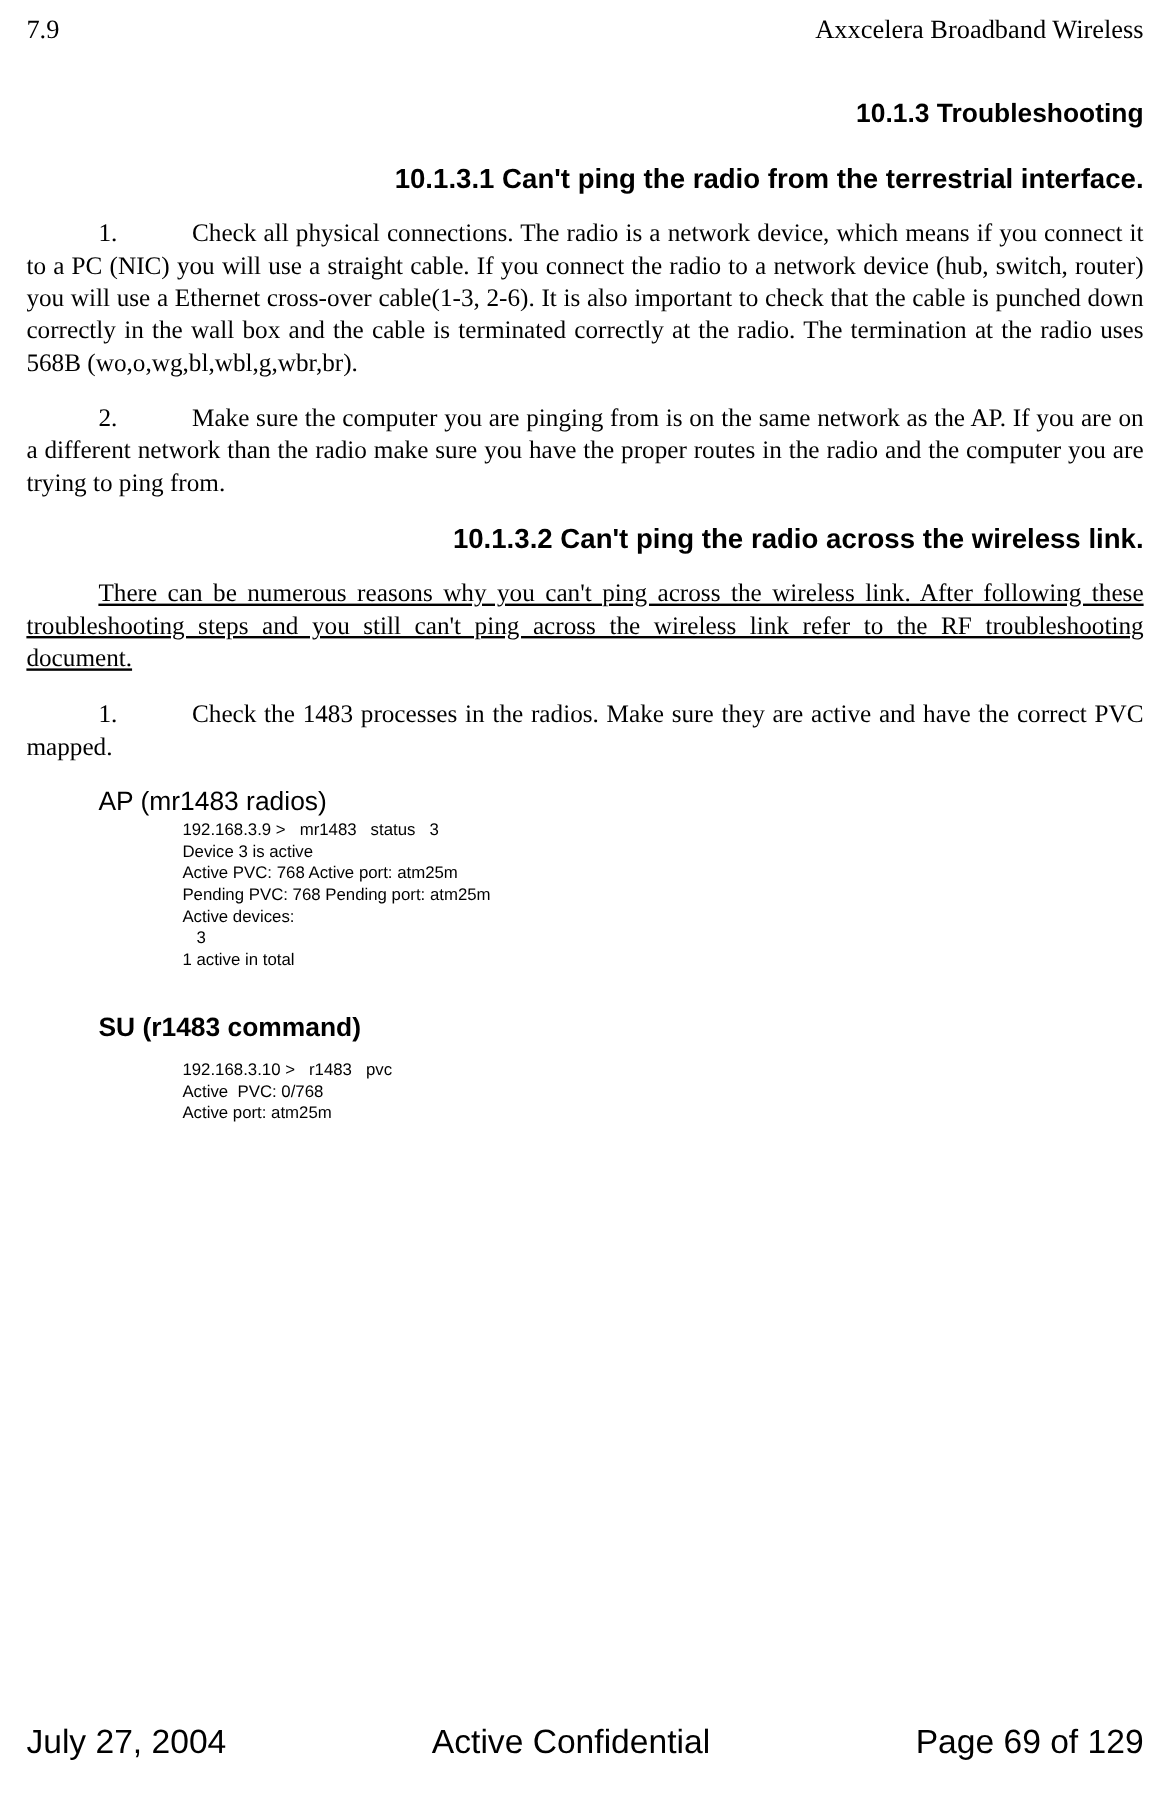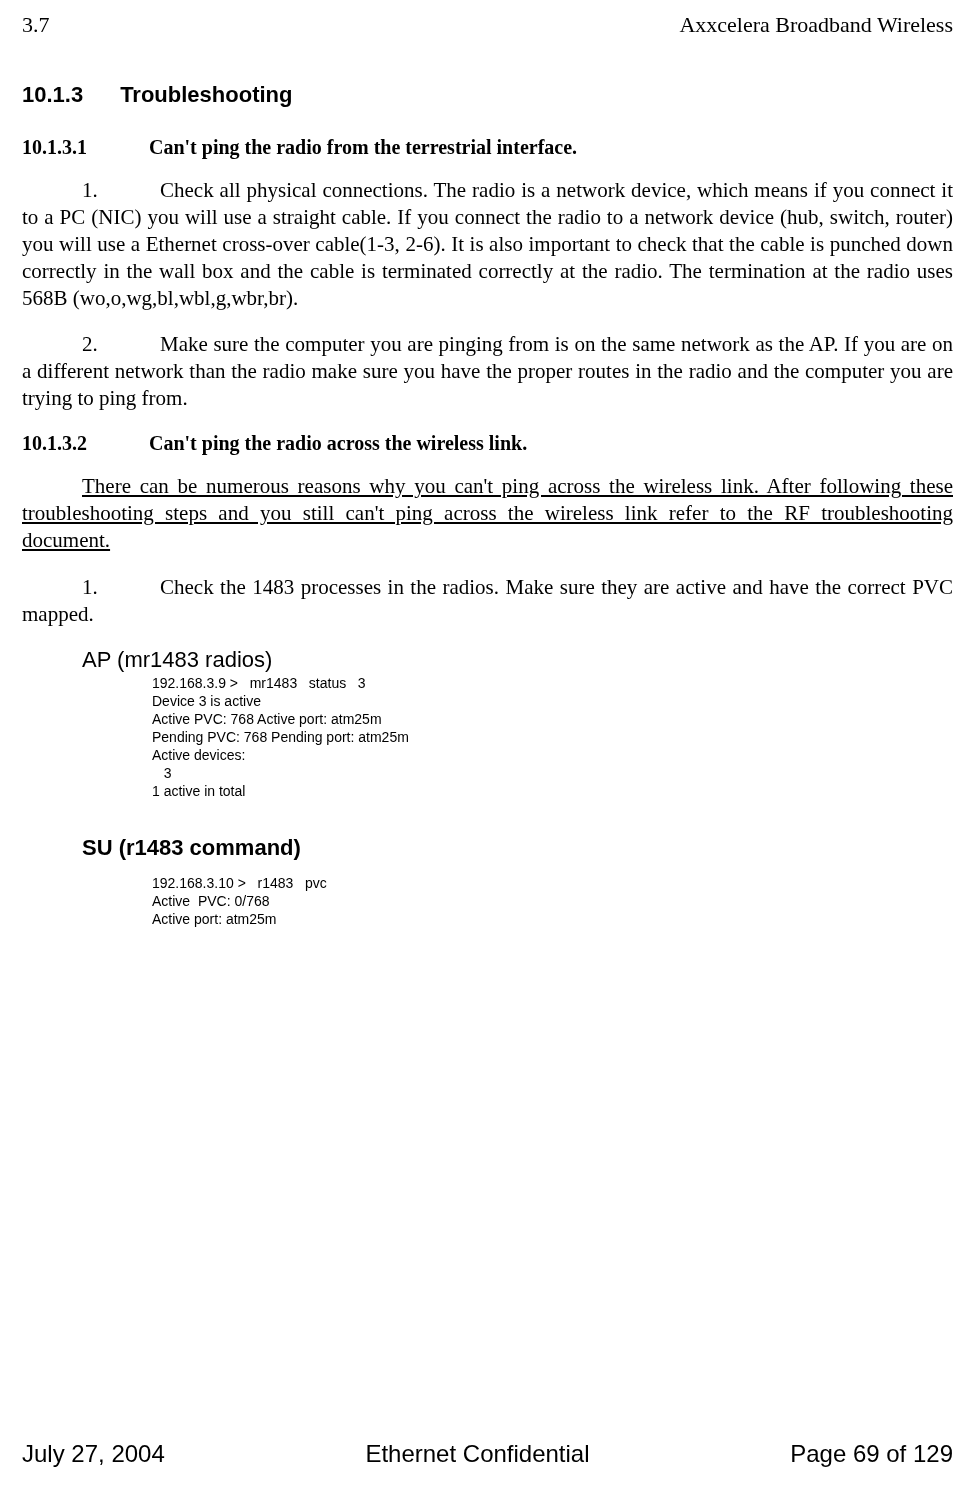--- a/index.html
+++ b/index.html
@@ -23,30 +23,32 @@
       margin-bottom: 44px;
     }
     .header-left { text-align: left; }
     .header-center { text-align: center; }
     .header-right { text-align: right; }
     .section-heading {
       font-family: Arial, Helvetica, sans-serif;
       font-weight: bold;
       font-size: 22px;
       margin-bottom: 28px;
+      text-align: right;
     }
     .section-heading .num {
       display: inline-block;
       min-width: 92px;
     }
     .sub-heading {
-      font-family: Liberation Serif, serif;
+      font-family: Liberation Sans, sans-serif;
       font-weight: bold;
-      font-size: 20px;
+      font-size: 23px;
       margin-bottom: 18px;
+      text-align: right;
     }
     .sub-heading .num {
       display: inline-block;
       min-width: 122px;
     }
     .body-para {
       font-size: 21px;
       line-height: 1.28;
       text-align: justify;
       margin-bottom: 20px;
@@ -74,28 +76,28 @@
       margin-bottom: 34px;
     }
     .footer-row {
       position: absolute;
       bottom: 26px;
       left: 22px;
       right: 22px;
       display: flex;
       justify-content: space-between;
       font-family: Arial, Helvetica, sans-serif;
-      font-size: 24px;
+      font-size: 28px;
     }
   </style>
 </head>
 <body>
 
 <div class="header-row">
-  <div class="header-center">3.7</div>
+  <div class="header-center">7.9</div>
   <div class="header-right">Axxcelera Broadband Wireless</div>
 </div>
 
 <div class="section-heading">
   <span class="num">10.1.3</span>
   <span>Troubleshooting</span>
 </div>
 
 <div class="sub-heading">
   <span class="num">10.1.3.1</span>
@@ -130,15 +132,15 @@
    3
 1 active in total</div>
 
 <div class="code-intro" style="margin-bottom:14px;font-weight:bold;">SU (r1483 command)</div>
 <div class="code-block">192.168.3.10 &gt;   r1483   pvc
 Active  PVC: 0/768
 Active port: atm25m</div>
 
 <div class="footer-row">
   <div>July 27, 2004</div>
-  <div>Ethernet Confidential</div>
+  <div>Active Confidential</div>
   <div>Page 69 of 129</div>
 </div>
 
 </body></html>

